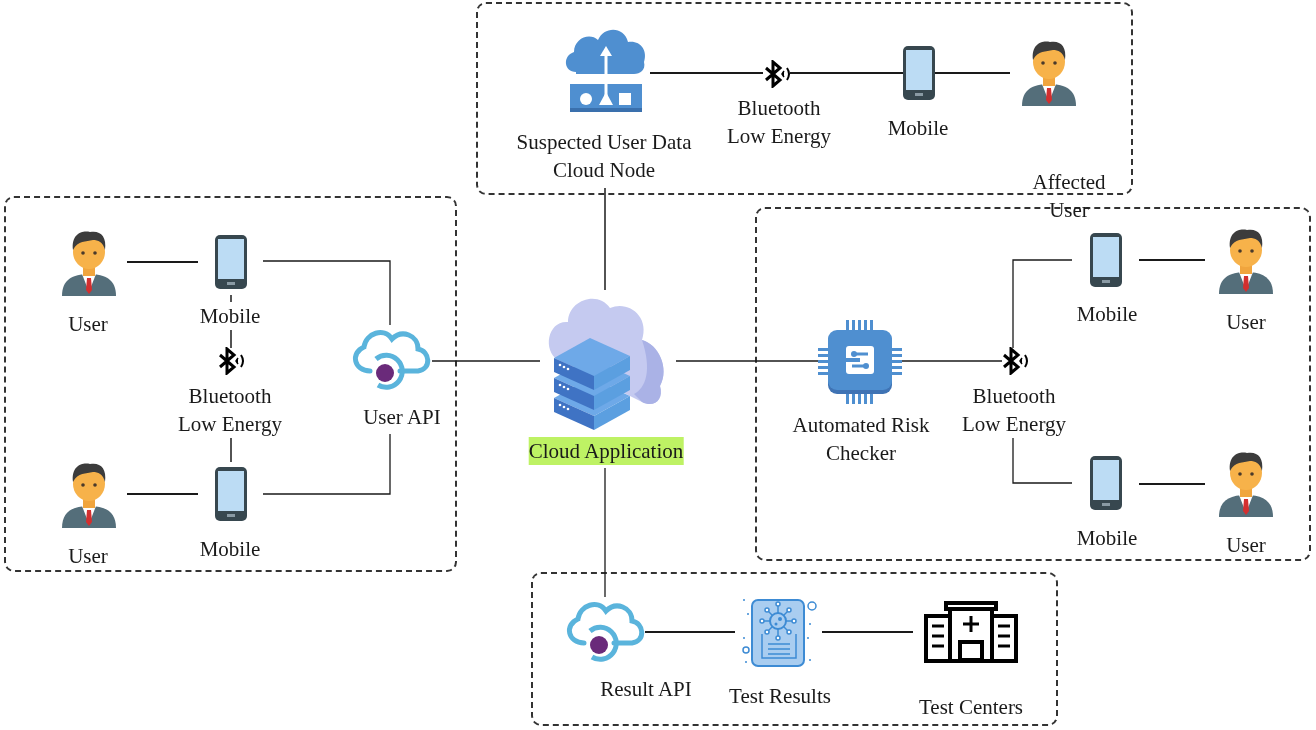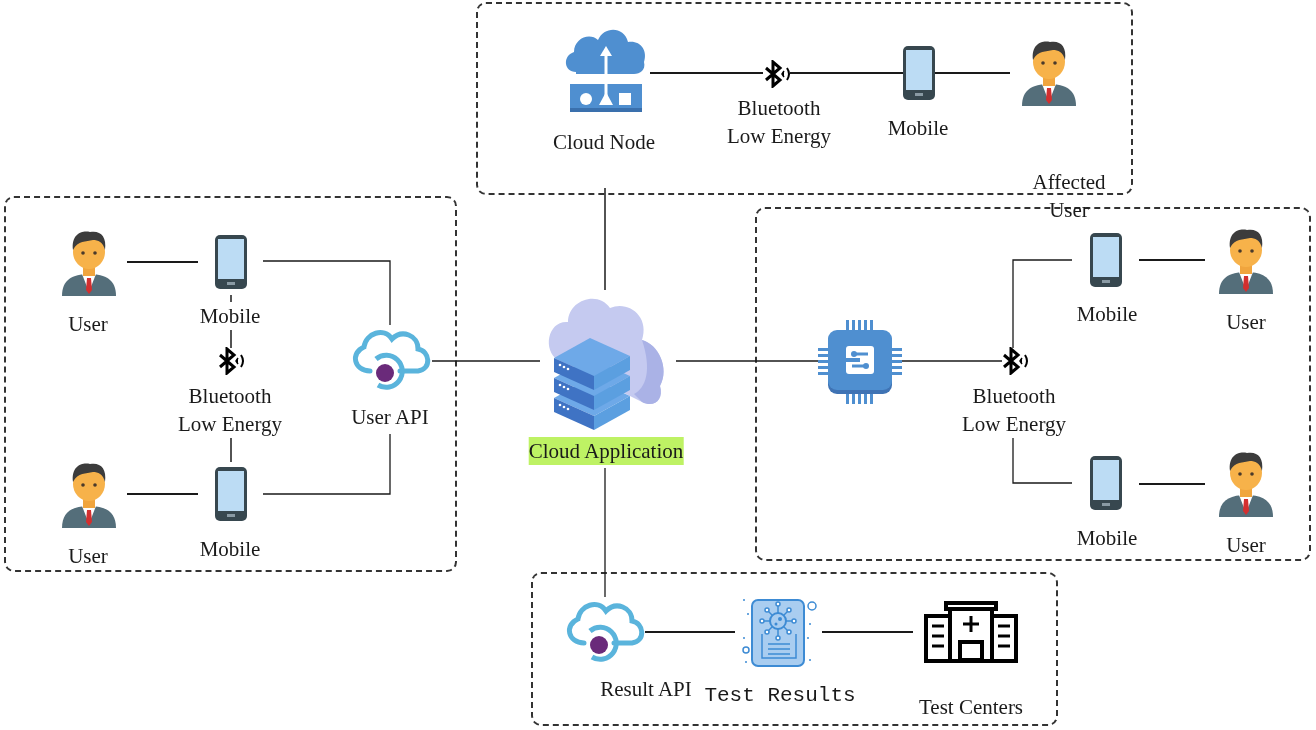--- a/index.html
+++ b/index.html
@@ -278,49 +278,54 @@
       <line x1="10" y1="26" x2="22" y2="26"></line>
         <line x1="10" y1="36" x2="22" y2="36"></line>
         <line x1="10" y1="46" x2="22" y2="46"></line>
       <line x1="76" y1="26" x2="88" y2="26"></line>
         <line x1="76" y1="36" x2="88" y2="36"></line>
         <line x1="76" y1="46" x2="88" y2="46"></line>
     </g>
   </svg>
 
   <div class="lbl" style="left:604px;top:128px;">
+    <div>Suspected User Data</div>
     <div>Cloud Node</div>
   </div>
   <div class="lbl" style="left:779px;top:94px;">
     <div>Bluetooth</div>
     <div>Low Energy</div>
   </div>
   <div class="lbl" style="left:918px;top:114px;">Mobile</div>
   <div class="lbl" style="left:1069px;top:120px;margin-top:48px;">
     <div>Affected</div>
     <div>User</div>
   </div>
 
   <div class="lbl" style="left:88px;top:310px;">User</div>
   <div class="lbl" style="left:230px;top:302px;background:#fff;">Mobile</div>
   <div class="lbl" style="left:230px;top:382px;background:#fff;">
     <div>Bluetooth</div>
     <div>Low Energy</div>
   </div>
-  <div class="lbl" style="left:390px;top:403px;background:#fff;">User API</div>
+  <div class="lbl" style="left:402px;top:403px;background:#fff;">User API</div>
   <div class="lbl" style="left:88px;top:542px;">User</div>
   <div class="lbl" style="left:230px;top:535px;">Mobile</div>
 
   <div class="lbl" style="left:606px;top:437px;background:#bef264;">Cloud Application</div>
 
+  <div class="lbl" style="left:861px;top:411px;">
+    <div>Automated Risk</div>
+    <div>Checker</div>
+  </div>
   <div class="lbl" style="left:1014px;top:382px;background:#fff;">
     <div>Bluetooth</div>
     <div>Low Energy</div>
   </div>
   <div class="lbl" style="left:1107px;top:300px;">Mobile</div>
   <div class="lbl" style="left:1246px;top:308px;">User</div>
   <div class="lbl" style="left:1107px;top:524px;">Mobile</div>
   <div class="lbl" style="left:1246px;top:531px;">User</div>
 
   <div class="lbl" style="left:606px;top:675px;margin-left:40px;">Result API</div>
-  <div class="lbl" style="left:780px;top:682px;font-family:Liberation Mono, monospace;">Test Results</div>
+  <div class="lbl" style="left:780px;top:682px;">Test Results</div>
   <div class="lbl" style="left:971px;top:693px;">Test Centers</div>
 </div>
 
 </body></html>

